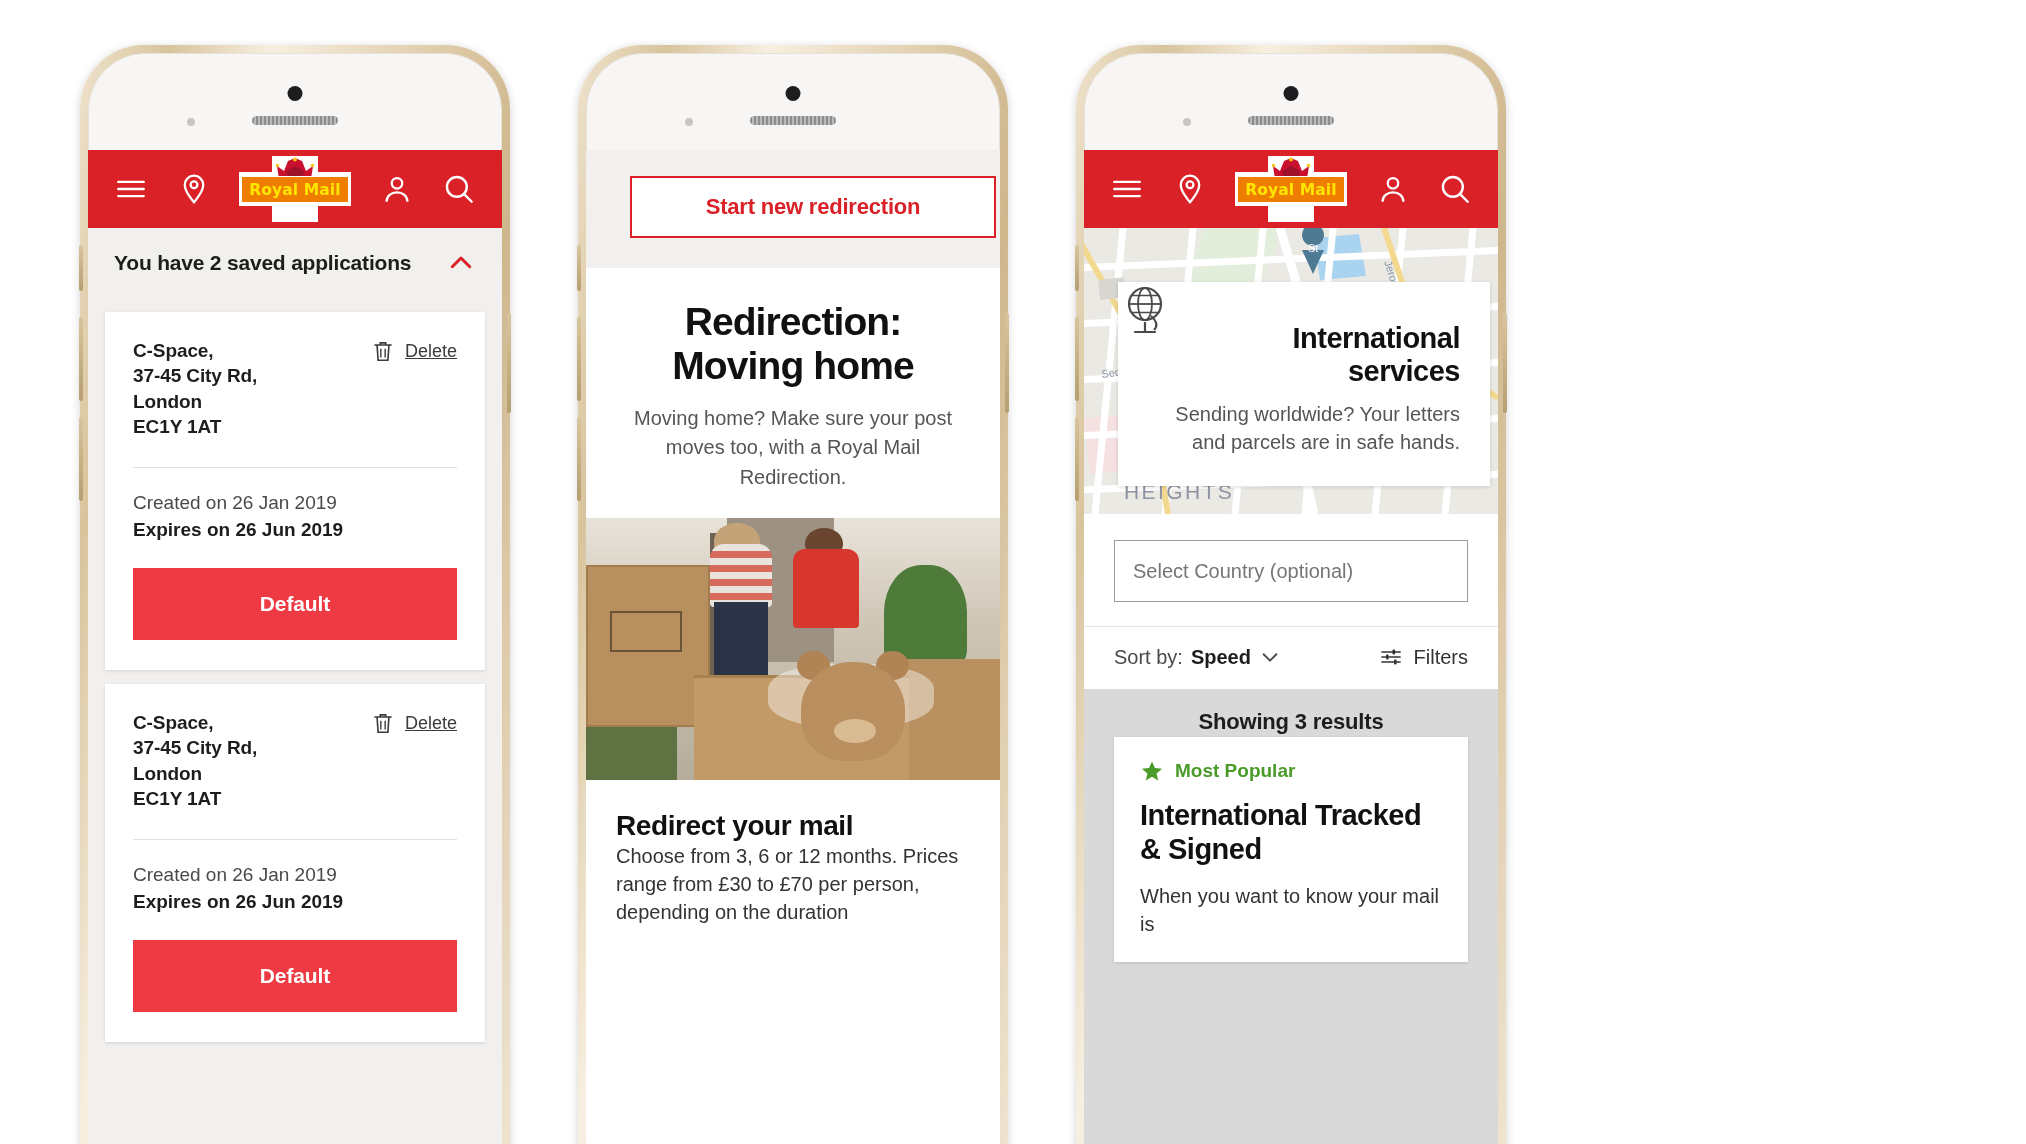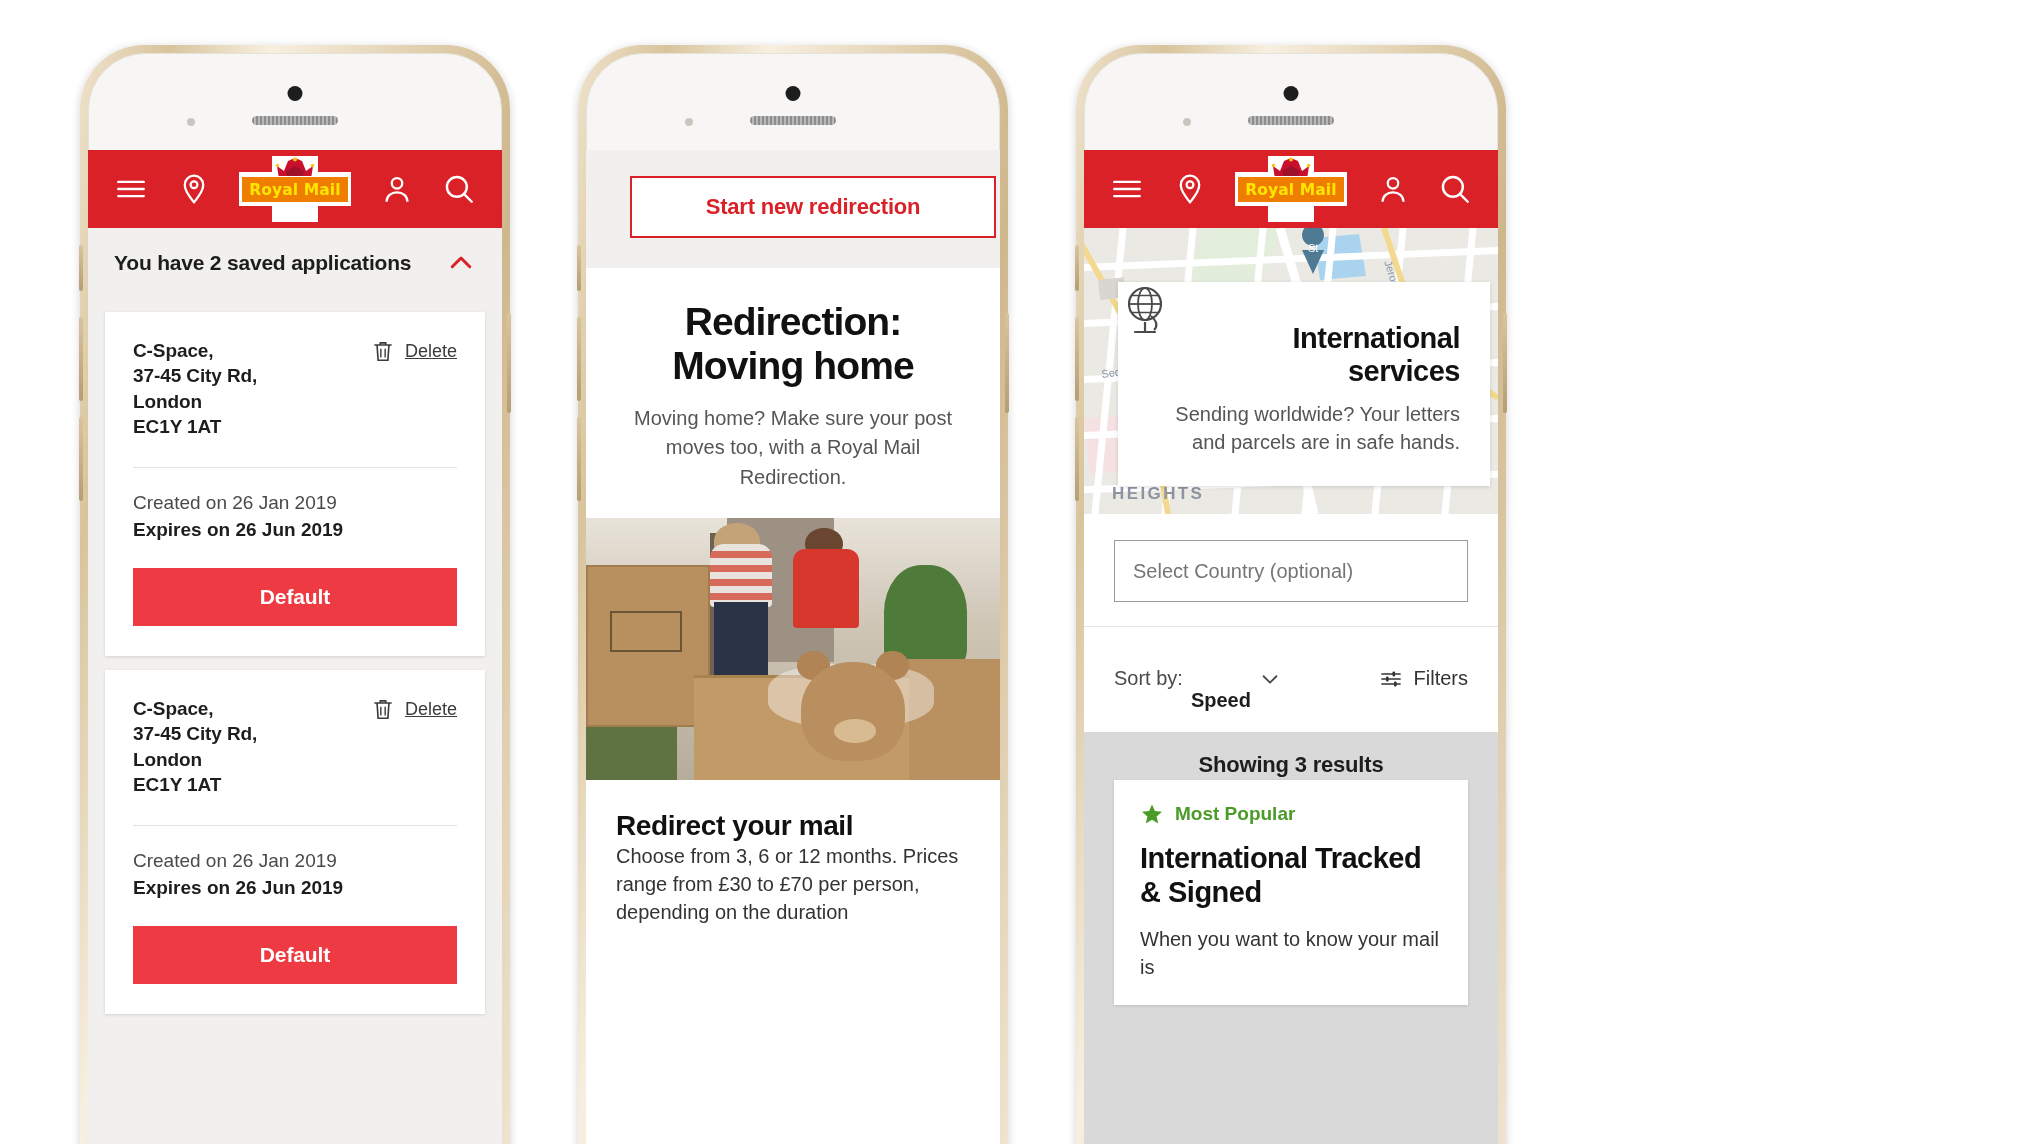--- a/index.html
+++ b/index.html
@@ -85,21 +85,21 @@
     box-shadow:0 1px 3px rgba(0,0,0,.13);
   }
   .card-top { display:flex; justify-content:space-between; align-items:flex-start; }
   .addr { font-size:19px; font-weight:700; line-height:1.33; color:#1d1d1b; letter-spacing:-.1px; }
   .del { display:flex; align-items:center; gap:9px; }
   .del-label { font-size:18px; color:#3b3b3b; text-decoration:underline; font-weight:400; }
   .card-rule { border-top:1px solid #e2e2e2; margin:28px 0 22px 0; }
   .date-line { font-size:19px; color:#4a4a4a; line-height:1.42; }
   .date-line.b { font-weight:700; color:#1d1d1b; }
   .default-btn {
-    margin-top:24px; height:58px; background:#ee3a43; color:#fff;
+    margin-top:24px; height:72px; background:#ee3a43; color:#fff;
     display:flex; align-items:center; justify-content:center;
     font-size:21px; font-weight:700; letter-spacing:-.1px; border:none; width:100%;
   }
   .p1-bg { background:#f1f0ee; height:100%; }
 
   
   .start-wrap { background:#f1f0ee; padding:26px 24px 30px 24px; }
   .start-btn {
     width:100%; height:62px; border:2px solid #da2128; background:#fff;
     color:#da2128; font-size:22px; font-weight:700; letter-spacing:-.2px;
@@ -132,43 +132,43 @@
   .ph-bear { position:absolute; left:52%; bottom:7%; width:25%; height:38%; background:#b98f5f; border-radius:48% 48% 42% 42%; }
   .ph-bear-ear-l { position:absolute; left:51%; bottom:38%; width:8%; height:11%; background:#b08455; border-radius:50%; }
   .ph-bear-ear-r { position:absolute; left:70%; bottom:38%; width:8%; height:11%; background:#b08455; border-radius:50%; }
   .ph-bear-muz { position:absolute; left:60%; bottom:14%; width:10%; height:9%; background:#d9bb92; border-radius:50%; }
   .ph-wrap { position:absolute; left:44%; bottom:20%; width:40%; height:24%; background:rgba(255,255,255,.42); border-radius:40%; }
 
   
   .map { position:relative; height:286px; background:#eceae5; overflow:hidden; }
   .map svg { position:absolute; inset:0; }
   .map-label {
-    position:absolute; left:28px; bottom:10px;
-    font-size:17px; font-weight:700; color:#8d93a1; letter-spacing:2.4px;
+    position:absolute; left:40px; bottom:10px;
+    font-size:21px; font-weight:400; color:#8d93a1; letter-spacing:2.4px;
   }
   .intl-card {
     position:absolute; left:34px; right:8px; top:54px;
     background:#fff; padding:26px 30px 30px 39px; text-align:right;
     box-shadow:0 1px 4px rgba(0,0,0,.14);
   }
   .intl-title { margin-top:14px; font-size:29px; font-weight:700; color:#111; line-height:1.14; letter-spacing:-.5px; }
   .intl-sub { margin-top:12px; font-size:20px; color:#555; line-height:1.4; }
   .country-wrap { background:#fff; padding:26px 30px 24px 30px; }
   .country-input {
     width:100%; height:62px; border:1px solid #9b9b9b; background:#fff;
     padding:0 18px; font-size:20px; color:#6a6a6a;
     font-family:"Liberation Sans", sans-serif;
   }
   .sortbar {
     background:#fff; border-top:1px solid #e4e4e4;
     display:flex; align-items:center; justify-content:space-between;
     padding:18px 30px 20px 30px;
   }
   .sortby { font-size:20px; color:#4a4a4a; display:flex; align-items:center; gap:8px; }
-  .sortby b { color:#1d1d1b; font-weight:700;margin-top:44px; }
+  .sortby b { color:#1d1d1b; font-weight:700; }
   .filters { display:flex; align-items:center; gap:11px; font-size:20px; color:#333; }
   .results-hd { background:#d9d9d9; text-align:center; padding:20px 0 2px 0;
                 font-size:22px; font-weight:700; color:#1d1d1b; letter-spacing:-.2px; }
   .res-wrap { background:#d9d9d9; padding:0 30px 0 30px; height:100%; }
   .res-card { background:#fff; padding:22px 26px 24px 26px; box-shadow:0 1px 3px rgba(0,0,0,.12); }
   .most-pop { display:flex; align-items:center; gap:11px; color:#4a9b28; font-size:19px; font-weight:700; }
   .res-title { margin-top:16px; font-size:29px; font-weight:700; color:#111; line-height:1.16; letter-spacing:-.5px; }
   .res-p { margin-top:16px; font-size:20px; color:#333; line-height:1.4; }
 </style>
 </head>

